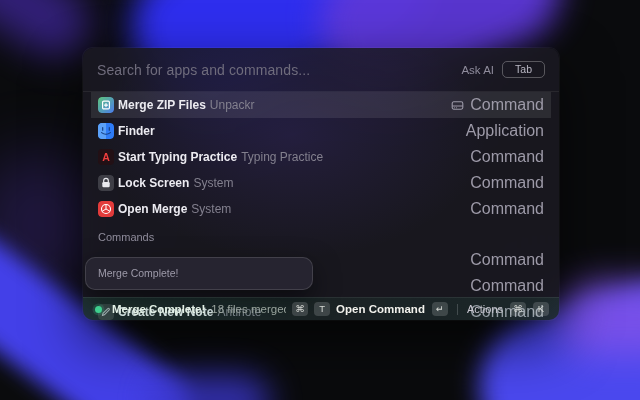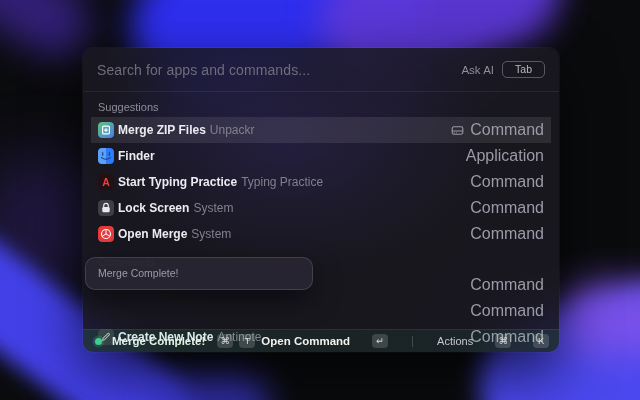--- a/index.html
+++ b/index.html
@@ -16,21 +16,21 @@
   .s-top-purple { left:318px; top:-62px; width:245px; height:132px; background:#5d38d8; transform:rotate(-22deg); filter:blur(16px); border-radius:60px; opacity:.95; }
   .s-tl-purple  { left:-45px; top:-32px; width:140px; height:70px; background:#472bb0; transform:rotate(32deg); filter:blur(18px); opacity:.65; border-radius:40px; }
   .s-ml-purple  { left:-25px; top:150px; width:130px; height:150px; background:#35246e; filter:blur(30px); opacity:.5; border-radius:50%; }
   .s-bl-band    { left:-95px; top:298px; width:305px; height:88px; background:#4340e8; transform:rotate(37deg); filter:blur(10px); border-radius:40px; }
   .s-bc-blue    { left:150px; top:372px; width:120px; height:60px; background:#3a36c8; filter:blur(16px); opacity:.8; border-radius:40px; }
   .s-br-blob    { left:488px; top:295px; width:285px; height:225px; background:#4a48ee; transform:rotate(-15deg); filter:blur(12px); border-radius:70px; }
   .s-br-purple  { left:558px; top:283px; width:135px; height:72px; background:#8052e8; filter:blur(18px); opacity:.85; border-radius:40px; }
 
   
   .window {
-    position:absolute; left:83px; top:48px; width:476px; height:304px;
+    position:absolute; left:83px; top:48px; width:476px; height:272px;
     background:rgba(26,25,33,0.88);
     backdrop-filter:blur(36px) saturate(1.25);
     border-radius:10px;
     box-shadow:0 22px 55px rgba(0,0,0,0.62), 0 0 0 1px rgba(255,255,255,0.05);
     z-index:2; overflow:hidden;
   }
   .window::before {
     content:""; position:absolute; inset:0; pointer-events:none;
     background:radial-gradient(ellipse 300px 190px at 44% 32%, rgba(96,66,214,0.16), transparent 65%);
   }
@@ -70,21 +70,21 @@
     border-top:1px solid rgba(255,255,255,0.07);
     background:linear-gradient(90deg, rgba(62,207,142,0.12), rgba(62,207,142,0.06) 55%, rgba(62,207,142,0.09));
   }
   .status-dot { width:7px; height:7px; border-radius:50%; background:#3ecf8e;
     box-shadow:0 0 0 2.5px rgba(62,207,142,0.18); margin:0 4px 0 2px; flex:none; }
   .status-title { font-size:11.5px; font-weight:700; color:#e3f0e6; white-space:nowrap; }
   .status-msg { font-size:11.5px; color:#99a39d; white-space:nowrap; overflow:hidden; text-overflow:clip; }
   .keycap { display:inline-flex; align-items:center; justify-content:center; min-width:16px; height:14px;
     padding:0 3px; border-radius:4px; background:rgba(255,255,255,0.16); color:#d5d8d4;
     font-size:9.5px; line-height:1; flex:none; }
-  .sb-right { margin-left:auto; display:flex; align-items:center; gap:22px; }
+  .sb-right { margin-left:auto; display:flex; align-items:center; gap:7px; }
   .primary-label { font-size:11.5px; font-weight:700; color:#f2f1ec; white-space:nowrap; }
   .vsep { width:1px; height:11px; background:rgba(255,255,255,0.18); margin:0 2px; }
   .actions-label { font-size:11px; color:#c9c7d1; white-space:nowrap; }
 </style>
 </head>
 <body>
 
 <div class="shape s-top-blue"></div>
 <div class="shape s-top-purple"></div>
 <div class="shape s-tl-purple"></div>
@@ -97,21 +97,20 @@
 <div class="window">
 
   <div class="searchbar">
     <span class="search-placeholder">Search for apps and commands...</span>
     <span class="ask-ai">Ask AI</span>
     <span class="tab-badge">Tab</span>
   </div>
 
   <div class="list">
 
-    <div class="section-header">Suggestions</div>
 
     <div class="row selected">
       <span class="icon">
         <svg width="16" height="16" viewBox="0 0 16 16">
           <defs>
               <linearGradient id="gz" x1="0" y1="0" x2="1" y2="1">
             <stop offset="0" stop-color="#5ec57b"></stop>
                 <stop offset="1" stop-color="#4b7cee"></stop>
           </linearGradient>
             </defs>

